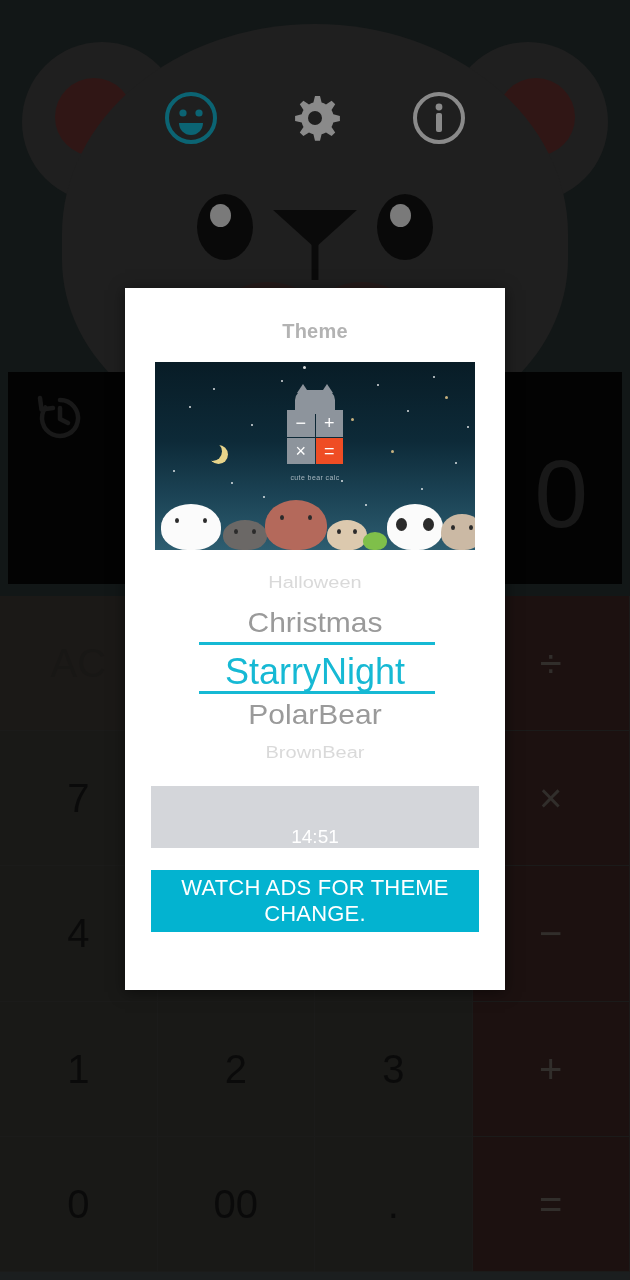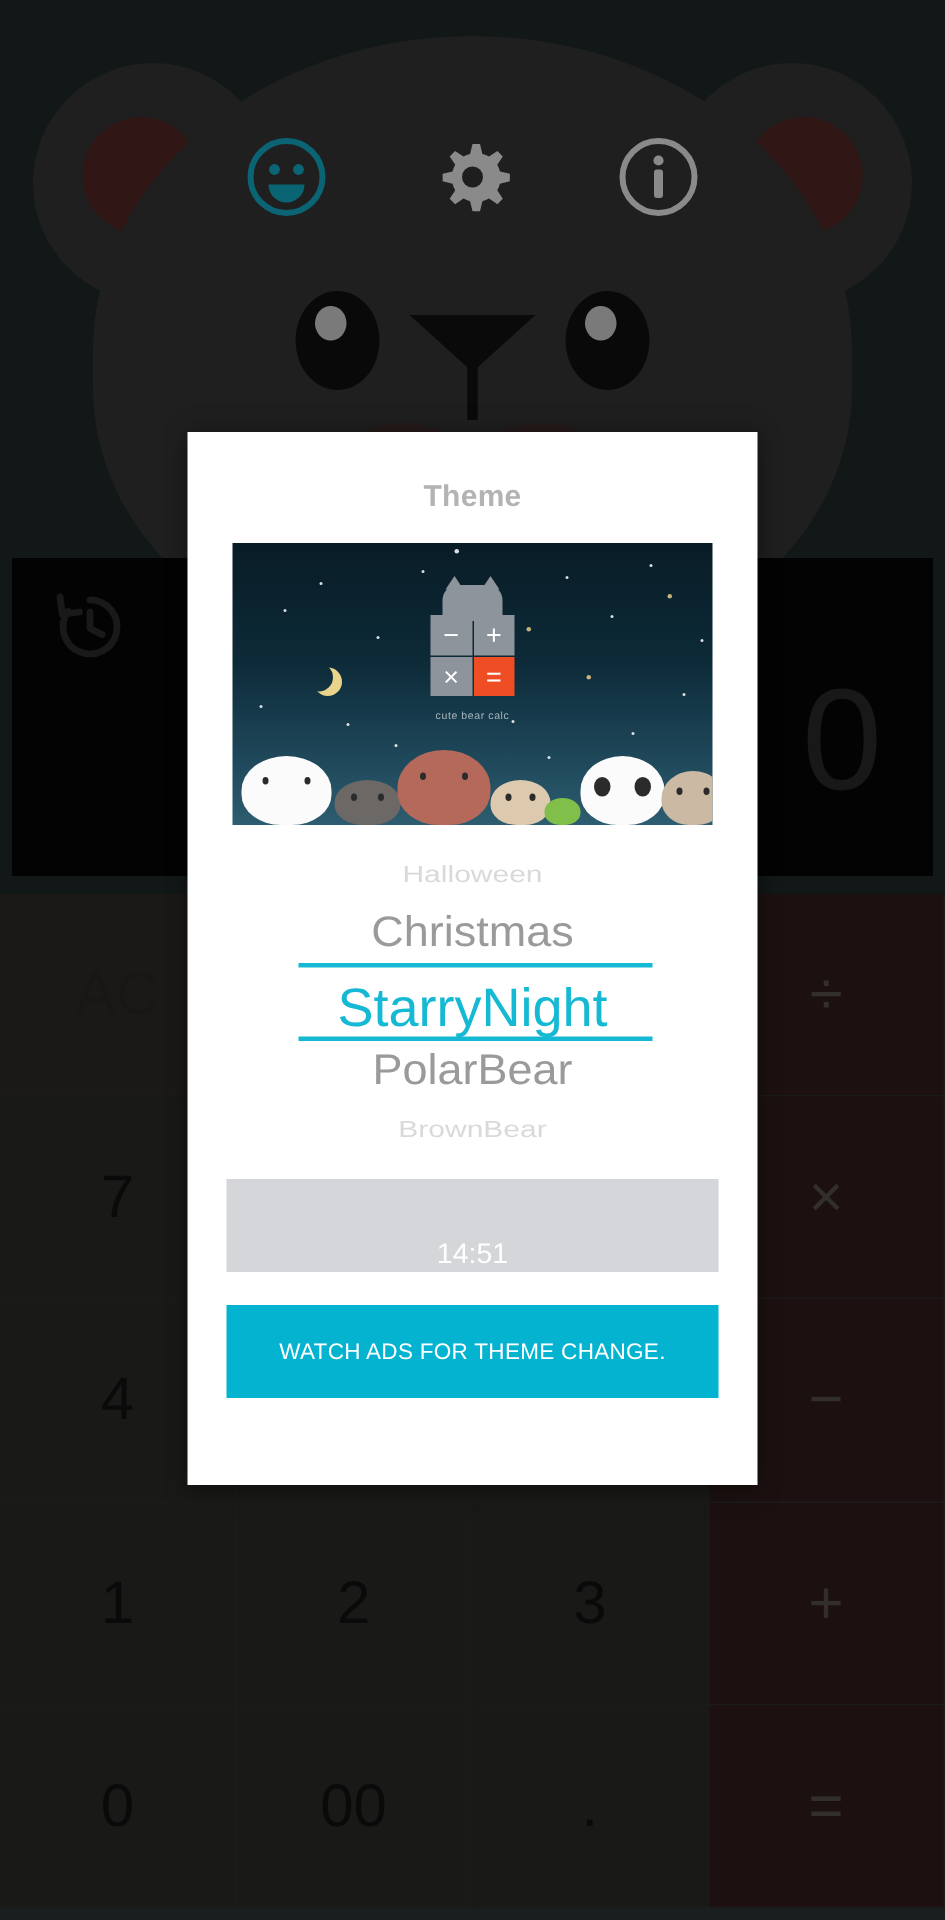--- a/index.html
+++ b/index.html
@@ -351,21 +351,21 @@
     font-size: 19px;
   }
   #watch-ads-button {
     margin-top: 22px;
     width: 328px; height: 62px;
     background: #03b3d0;
     display: flex;
     align-items: center;
     justify-content: center;
     color: #ffffff;
-    font-size: 15px;
+    font-size: 22px;
     letter-spacing: .2px;
     cursor: pointer;
     border: none;
     font-family: "Liberation Sans", sans-serif;
   }
 </style>
 </head>
 <body>
 
 <div id="app">

